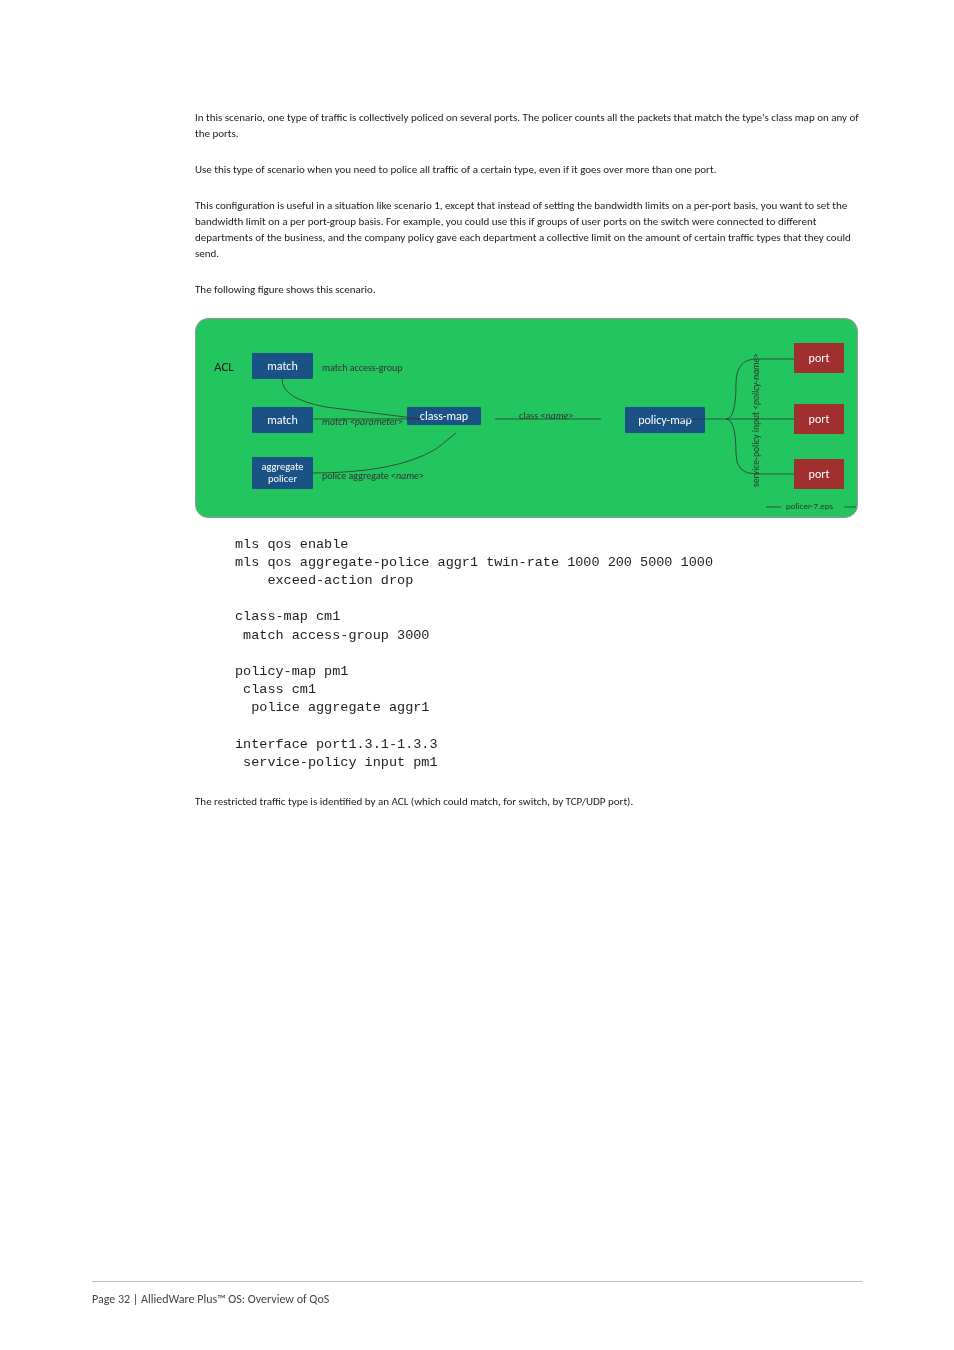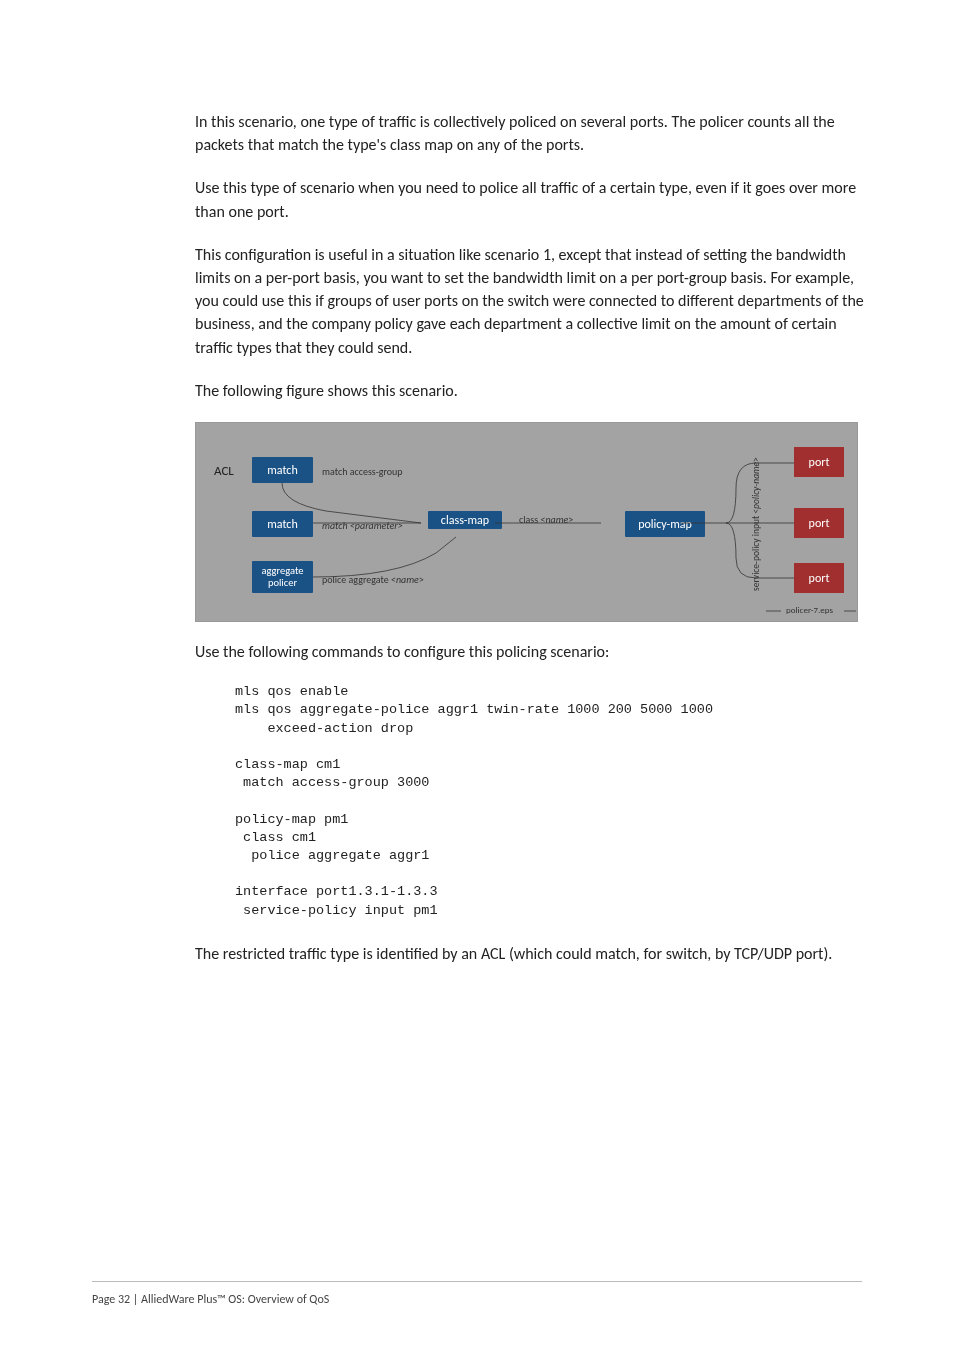--- a/index.html
+++ b/index.html
@@ -15,33 +15,33 @@
     padding: 110px 90px 0 195px;
   }
   .heading {
     color: #3764a0;
     font-size: 26px;
     font-weight: bold;
     margin-bottom: 28px;
     letter-spacing: 0.2px;
   }
   .para {
-    font-size: 16px;
+    font-size: 11px;
     line-height: 1.45;
     color: #222;
     margin-bottom: 20px;
   }
   .diagram {
     border: 1px solid #999;
-    border-radius: 0;
+    border-radius: 13px;
     width: 663px;
     height: 200px;
     margin-bottom: 18px;
     position: relative;
-    background: #a3a3a3;
+    background: #22c55e;
   }
   .dbox {
     position: absolute;
     background: #1b5286;
     color: #fff;
     font-size: 12px;
     display: flex;
     align-items: center;
     justify-content: center;
     border-radius: 1px;
@@ -116,21 +116,21 @@
 
   <div class="diagram">
     <div class="acl-lbl" style="left:18px; top:40px;">ACL</div>
 
     <div class="dbox" style="left:56px; top:34px; width:61px; height:26px;">match</div>
     <div class="dlabel" style="left:126px; top:42px;">match access-group</div>
 
     <div class="dbox" style="left:56px; top:88px; width:61px; height:26px;">match</div>
     <div class="dlabel" style="left:126px; top:96px; font-style:italic;">match &lt;<i>parameter</i>&gt;</div>
 
-    <div class="dbox" style="left:232px; top:88px; width:74px; height:18px;">class-map</div>
+    <div class="dbox" style="left:211px; top:88px; width:74px; height:18px;">class-map</div>
     <div class="dlabel" style="left:323px; top:90px;">class &lt;<i>name</i>&gt;</div>
 
     <div class="dbox" style="left:429px; top:88px; width:80px; height:26px;">policy-map</div>
 
     <div class="dbox" style="left:56px; top:138px; width:61px; height:32px; font-size:10.5px; line-height:1.1;">aggregate policer</div>
     <div class="dlabel" style="left:126px; top:150px;">police aggregate &lt;<i>name</i>&gt;</div>
 
     <div class="pbox" style="left:598px; top:24px; width:50px; height:30px;">port</div>
     <div class="pbox" style="left:598px; top:85px; width:50px; height:30px;">port</div>
     <div class="pbox" style="left:598px; top:140px; width:50px; height:30px;">port</div>
@@ -153,21 +153,20 @@
 
       <path d="M 530 100 Q 540 100 540 65 Q 540 40 560 40 L 598 40" stroke="#333" stroke-width="0.8" fill="none"></path>
       <path d="M 530 100 L 560 100 L 598 100" stroke="#333" stroke-width="0.8" fill="none"></path>
       <path d="M 530 100 Q 540 100 540 135 Q 540 155 560 155 L 598 155" stroke="#333" stroke-width="0.8" fill="none"></path>
 
       <path d="M 648 188 L 660 188" stroke="#333" stroke-width="0.8" fill="none"></path>
       <path d="M 570 188 L 585 188" stroke="#333" stroke-width="0.8" fill="none"></path>
     </svg>
   </div>
 
-  <p class="para">Use the following commands to configure this policing scenario:</p>
 
   <pre class="codeblock">mls qos enable
 mls qos aggregate-police aggr1 twin-rate 1000 200 5000 1000 
     exceed-action drop
 
 class-map cm1
  match access-group 3000
 
 policy-map pm1
  class cm1

